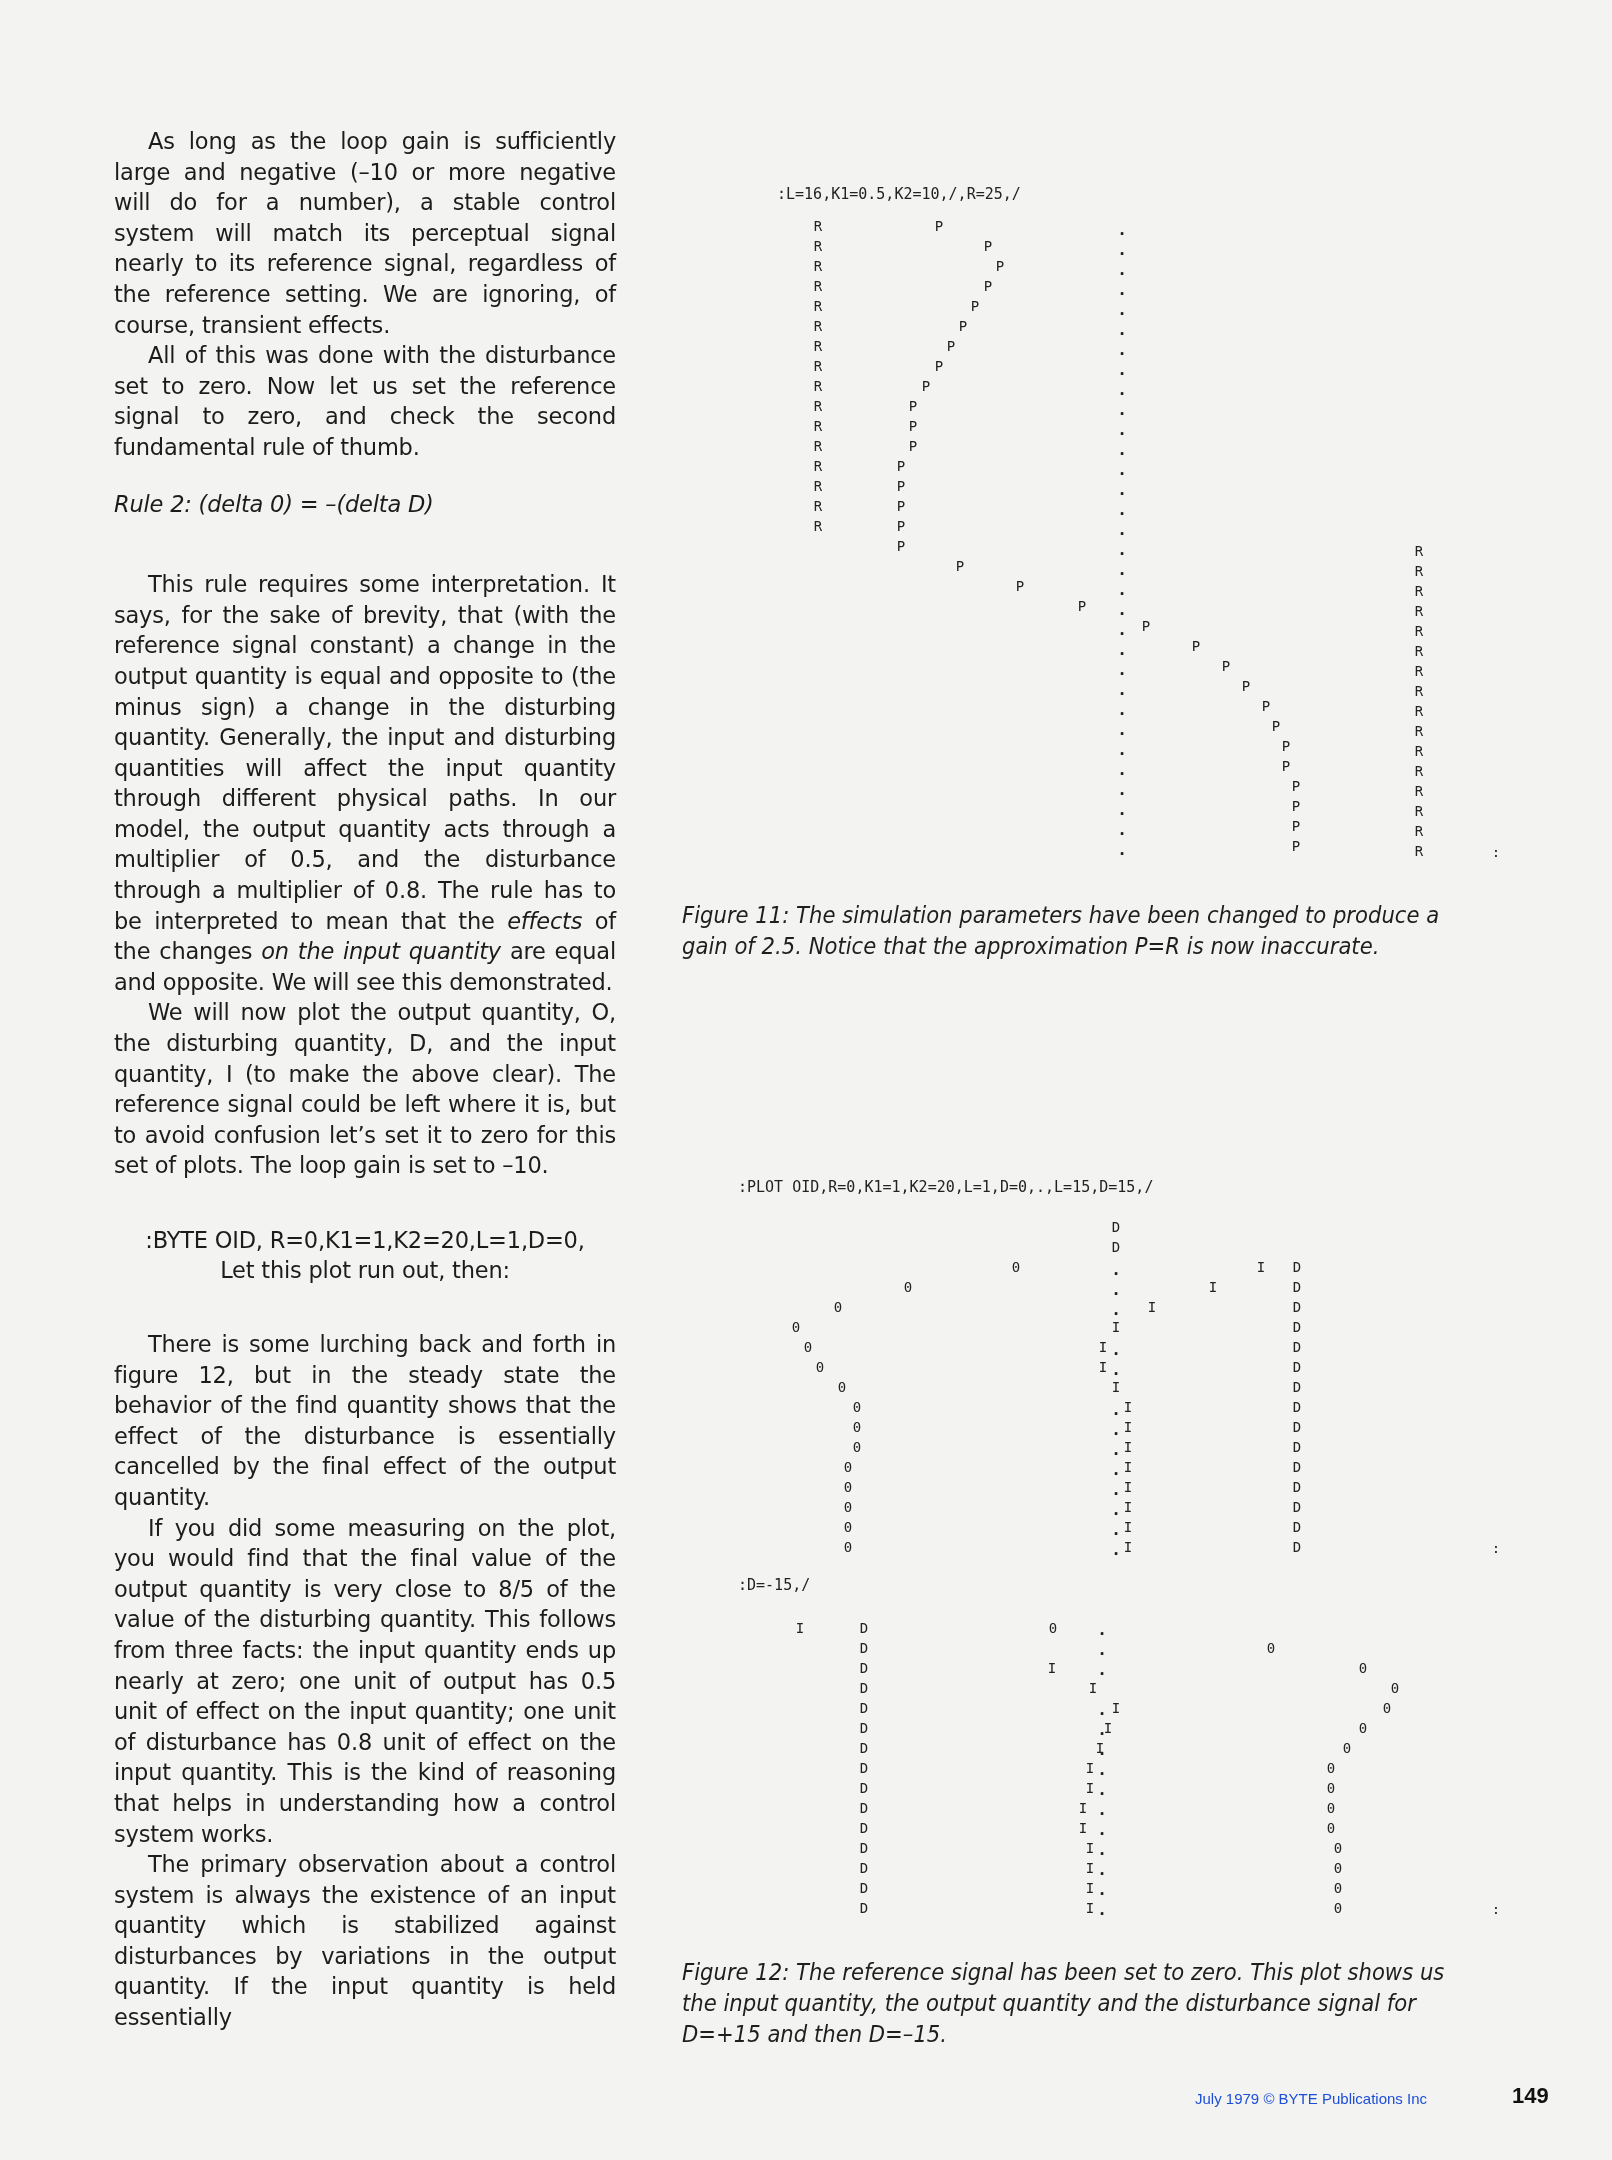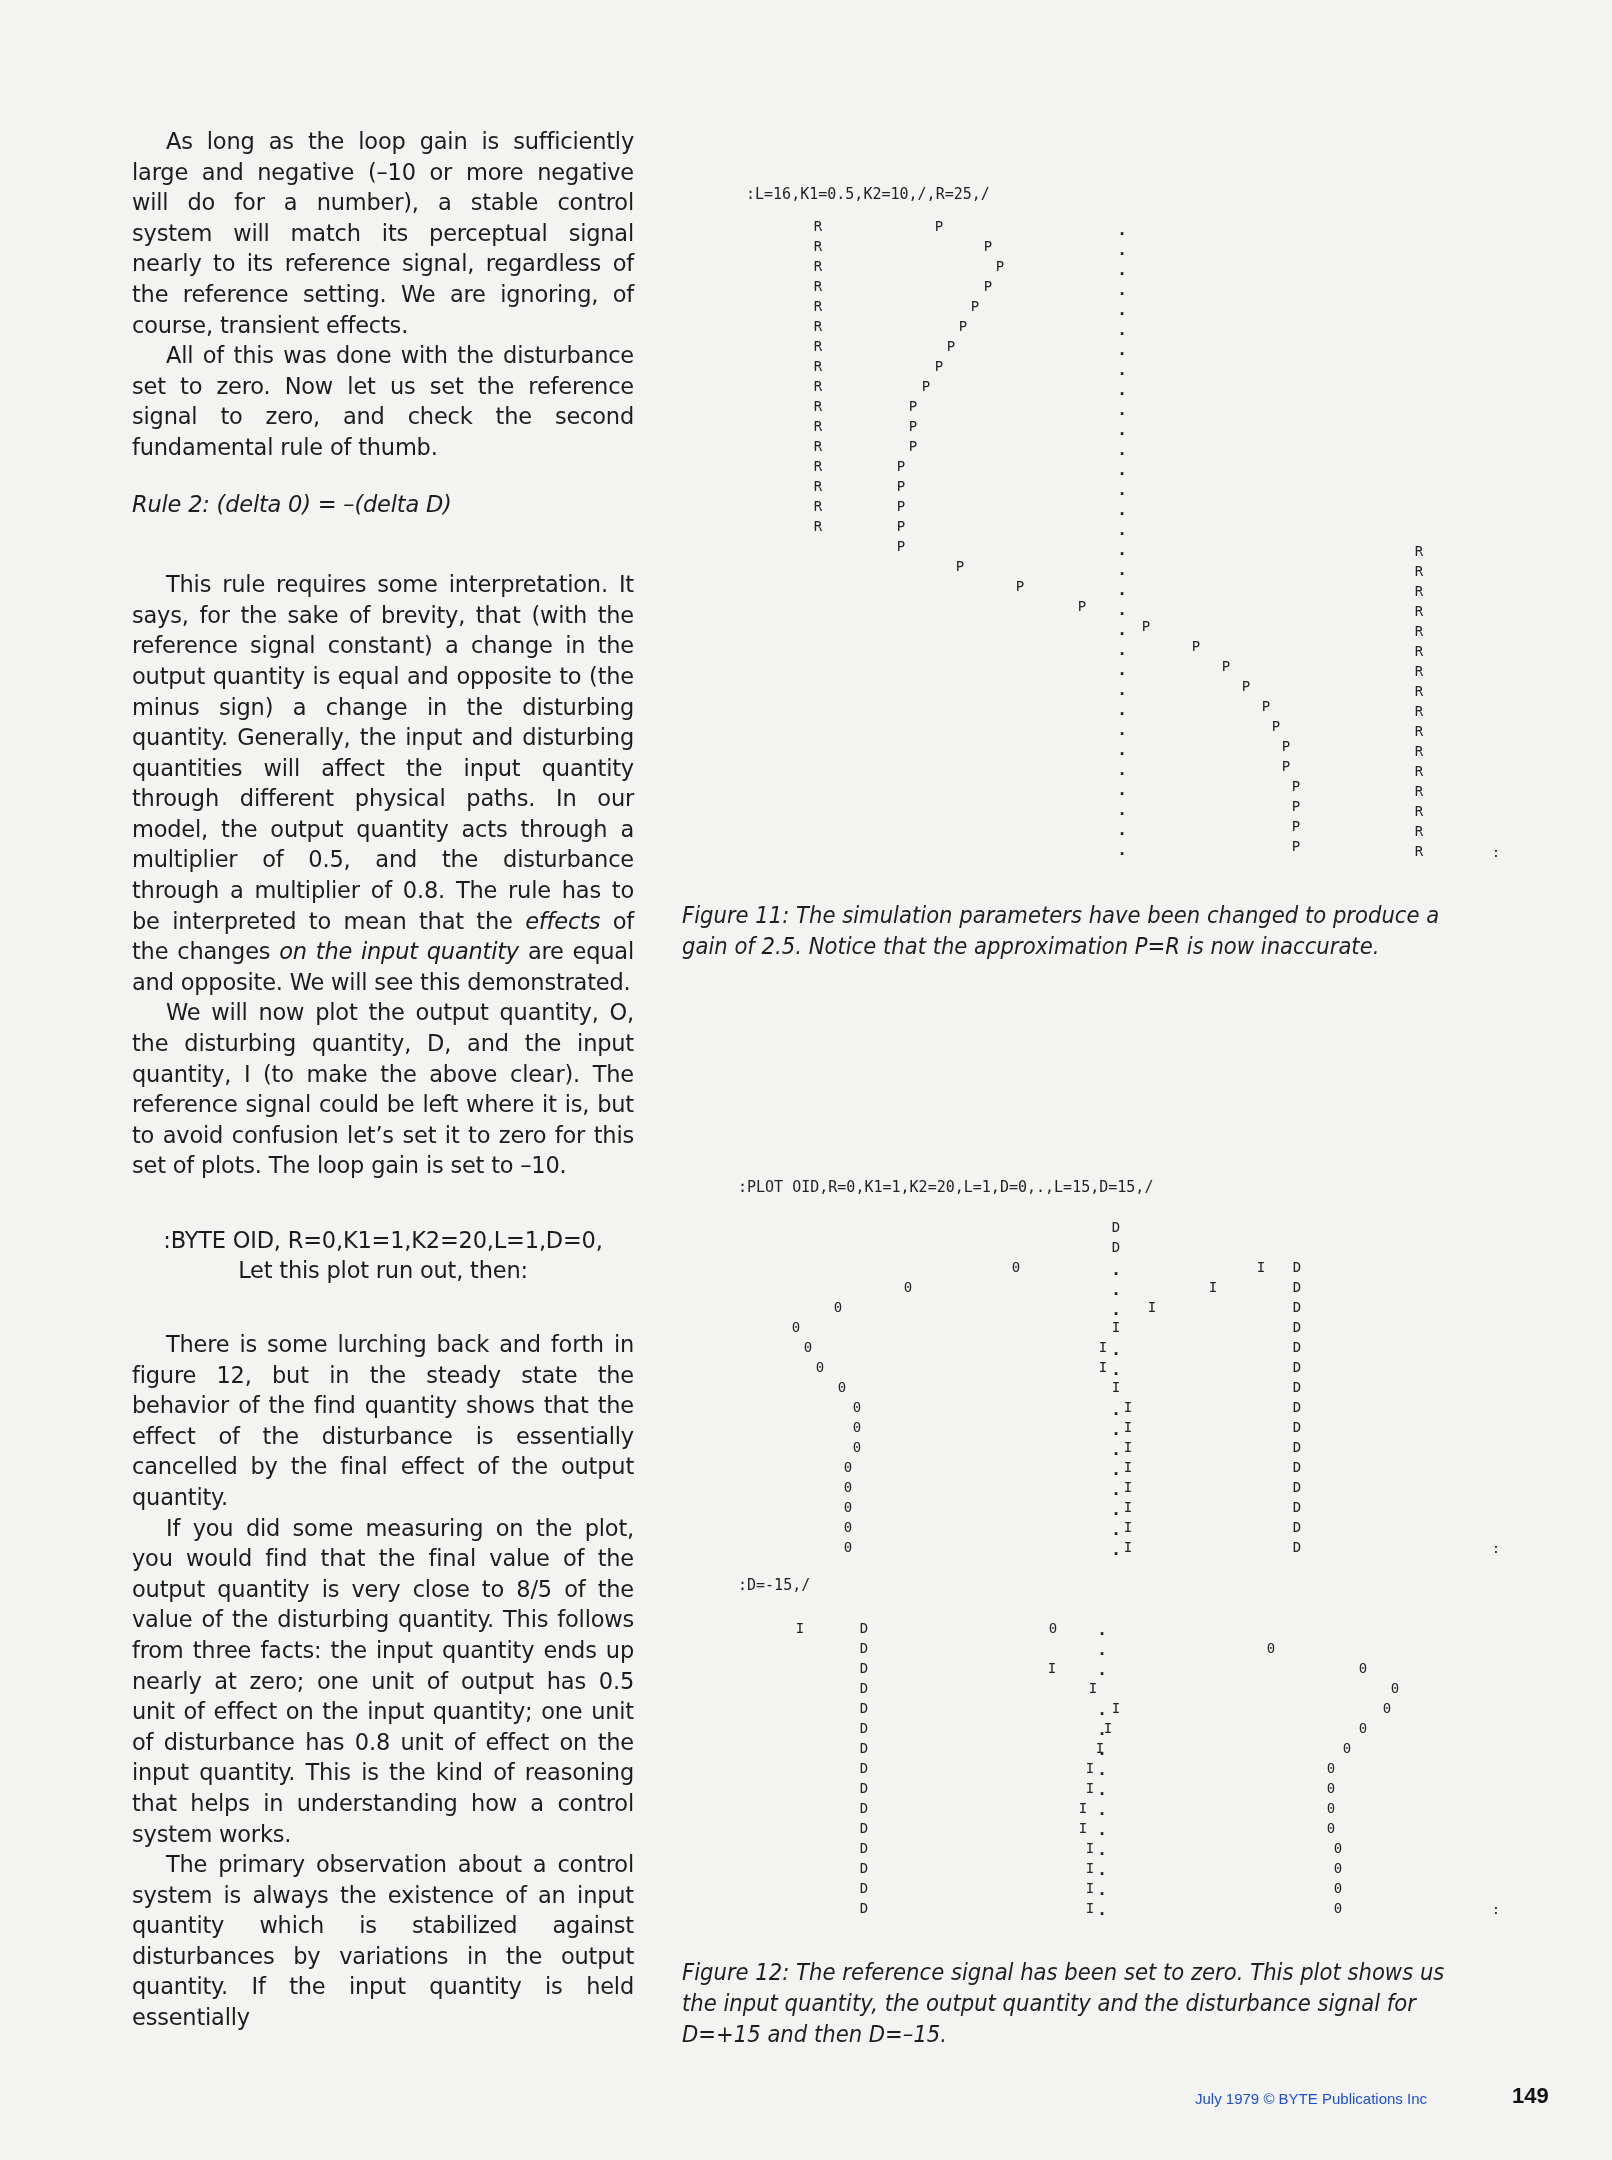--- a/index.html
+++ b/index.html
@@ -1,17 +1,17 @@
 <!DOCTYPE html>
 <html><head>
 <meta charset="utf-8">
 <style>
   html,body{margin:0;padding:0;}
   body{width:1612px;height:2160px;background:#f3f3f1;position:relative;overflow:hidden;color:#1c1c1c;}
-  .col{position:absolute;left:132px;top:126px;width:502px;font-family:"DejaVu Sans",sans-serif;font-size:22.5px;line-height:30.6px;letter-spacing:-0.2px;}
+  .col{position:absolute;left:114px;top:126px;width:502px;font-family:"DejaVu Sans",sans-serif;font-size:22.5px;line-height:30.6px;letter-spacing:-0.2px;}
   .col p{margin:0;text-align:justify;text-align-last:left;}
   .col p.ind{text-indent:34px;}
   .col p.rule{font-style:italic;margin:26px 0 50px 0;}
   .col .cmd{text-align:center;margin:44px 0 44px 0;}
   .col .cmd div{line-height:30px;}
   .mono{position:absolute;font-family:"DejaVu Sans Mono",monospace;font-size:15px;color:#222;white-space:pre;line-height:1;}
   .g{position:absolute;font-family:"DejaVu Sans Mono",monospace;font-size:14px;color:#222;line-height:1;transform:translate(-50%,-50%);}
   .cap{position:absolute;left:682px;width:872px;font-family:"DejaVu Sans",sans-serif;font-style:italic;font-size:23px;line-height:31px;color:#1e1e1e;transform:scaleX(0.92);transform-origin:left top;}
   .footer{position:absolute;top:2090px;left:1195px;font-family:"Liberation Sans",sans-serif;font-size:15px;color:#1d4ed8;}
   .pageno{position:absolute;top:2083px;left:1512px;font-family:"Liberation Sans",sans-serif;font-weight:bold;font-size:22px;color:#111;}
@@ -27,21 +27,21 @@
   <p class="ind">We will now plot the output quantity, O, the disturbing quantity, D, and the input quantity, I (to make the above clear). The reference signal could be left where it is, but to avoid confusion let’s set it to zero for this set of plots. The loop gain is set to –10.</p>
   <div class="cmd">
     <div>:BYTE OID, R=0,K1=1,K2=20,L=1,D=0,</div>
     <div>Let this plot run out, then:</div>
   </div>
   <p class="ind">There is some lurching back and forth in figure 12, but in the steady state the behavior of the find quantity shows that the effect of the disturbance is essentially cancelled by the final effect of the output quantity.</p>
   <p class="ind">If you did some measuring on the plot, you would find that the final value of the output quantity is very close to 8/5 of the value of the disturbing quantity. This follows from three facts: the input quantity ends up nearly at zero; one unit of output has 0.5 unit of effect on the input quantity; one unit of disturbance has 0.8 unit of effect on the input quantity. This is the kind of reasoning that helps in understanding how a control system works.</p>
   <p class="ind">The primary observation about a control system is always the existence of an input quantity which is stabilized against disturbances by variations in the output quantity. If the input quantity is held essentially</p>
 </div>
 
-<div class="mono" style="left:746px;top:187px;">:L=16,K1=0.5,K2=10,/,R=25,/</div>
+<div class="mono" style="left:777px;top:187px;">:L=16,K1=0.5,K2=10,/,R=25,/</div>
 <div id="fig11">
     <span class="g" style="left: 818px; top: 226px;">R</span>
     <span class="g" style="left: 818px; top: 246px;">R</span>
     <span class="g" style="left: 818px; top: 266px;">R</span>
     <span class="g" style="left: 818px; top: 286px;">R</span>
     <span class="g" style="left: 818px; top: 306px;">R</span>
     <span class="g" style="left: 818px; top: 326px;">R</span>
     <span class="g" style="left: 818px; top: 346px;">R</span>
     <span class="g" style="left: 818px; top: 366px;">R</span>
     <span class="g" style="left: 818px; top: 386px;">R</span>

